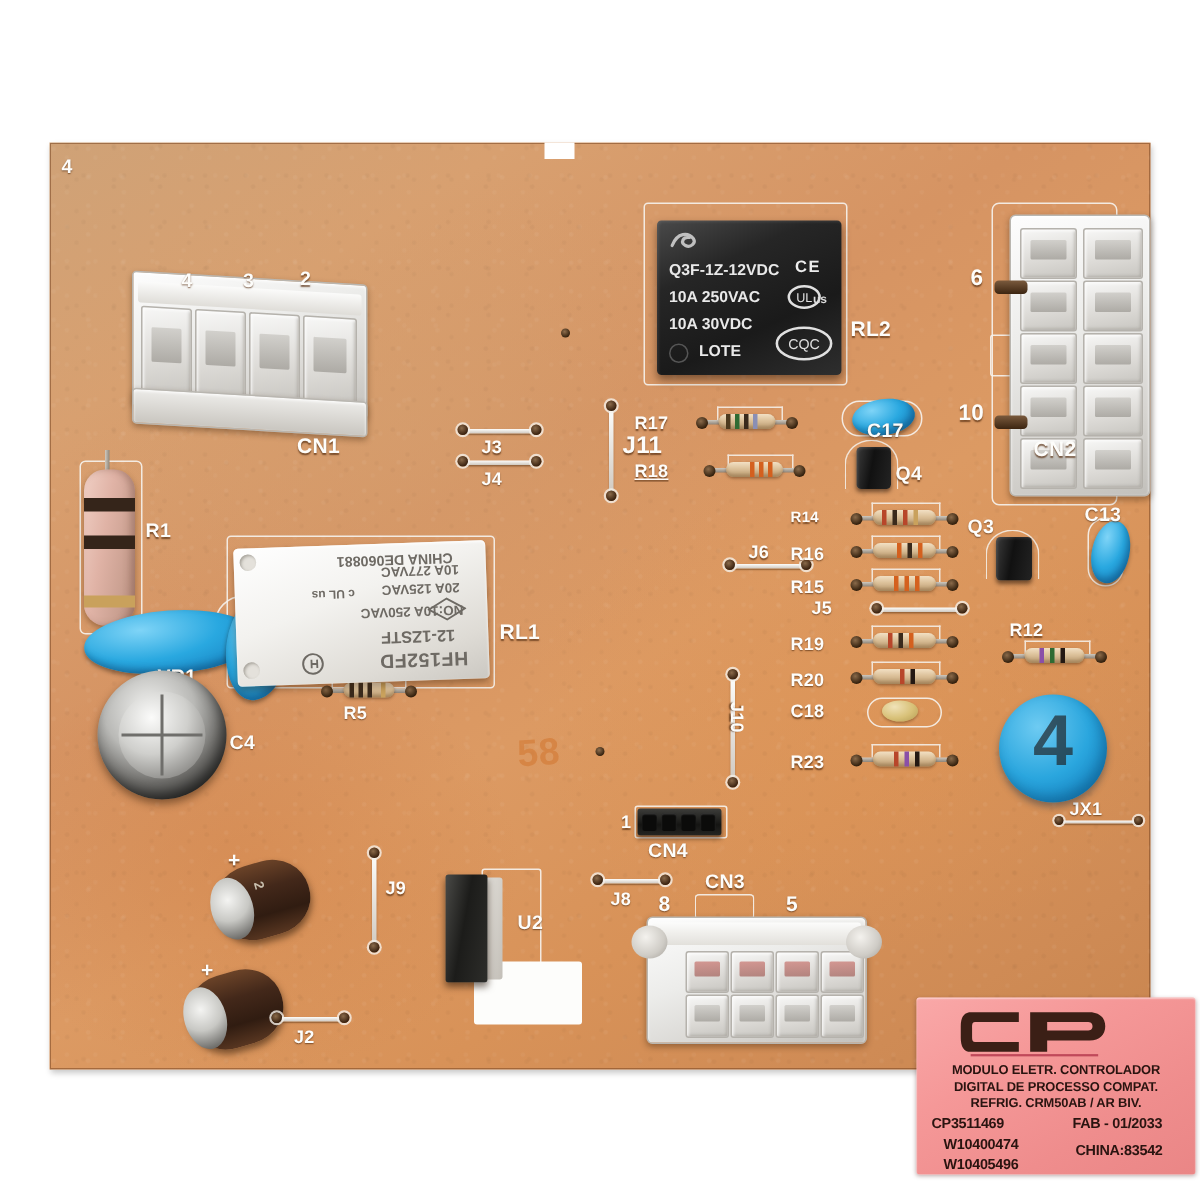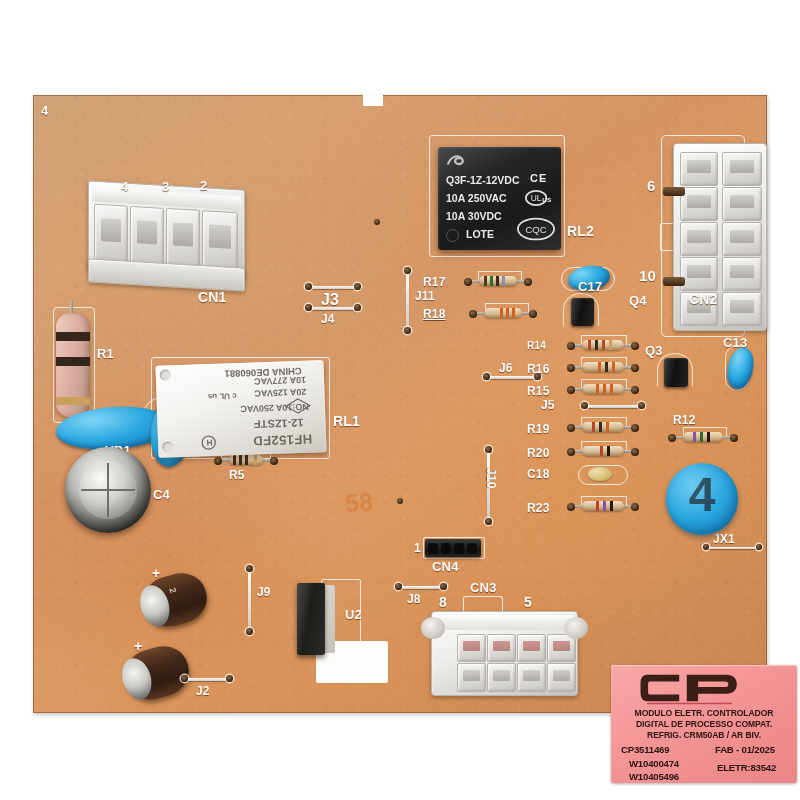--- a/index.html
+++ b/index.html
@@ -214,21 +214,21 @@
         <div style="position:absolute;left:8px;top:63px;color:#e9e9e9;font-size:10.5px;font-weight:bold;">10A  30VDC</div>
         <div style="position:absolute;left:28px;top:81px;color:#e9e9e9;font-size:10.5px;font-weight:bold;">LOTE</div>
         <div style="position:absolute;left:78px;top:70px;width:40px;height:24px;">
           <svg viewBox="0 0 42 25" width="40" height="24">
             <ellipse cx="21" cy="12.5" rx="19" ry="11" fill="none" stroke="#e0e0e0" stroke-width="1.8"></ellipse>
             <text x="21" y="16.5" font-size="10" fill="#e0e0e0" text-anchor="middle" font-family="Liberation Sans">CQC</text>
           </svg>
         </div>
         <div style="position:absolute;left:8px;top:82px;width:11px;height:11px;border-radius:50%;border:1.4px solid #555;"></div>
       </div>
-      <div class="silk" style="left:534px;top:128px;font-size:14px;">RL2</div>
+      <div class="silk" style="left:534px;top:116px;font-size:14px;">RL2</div>
     </div>
 
     <div>
       <div class="outline" style="left:118px;top:262px;width:177px;height:100px;border-radius:3px;"></div>
       <div style="position:absolute;left:124px;top:268px;width:168px;height:92px;z-index:5;border-radius:3px;
                   transform:rotate(-2deg);
                   background:linear-gradient(160deg,#ffffff,#f3f2ef 40%,#dedbd5 78%,#cbc8c2);
                   box-shadow:0 3px 5px rgba(60,35,12,.4), inset 0 1px 2px rgba(255,255,255,.95);">
         <div style="position:absolute;inset:0;transform:rotate(180deg);color:#6e6a64;font-family:'Liberation Sans',sans-serif;font-weight:bold;">
           <div style="position:absolute;left:14px;top:6px;font-size:13px;letter-spacing:.4px;">HF152FD</div>
@@ -347,33 +347,33 @@
       <div style="position:absolute;left:288px;top:490px;width:14px;height:68px;z-index:4;border-radius:2px;
             background:linear-gradient(100deg,#e6e3dd,#c3bfb8);"></div>
       <div class="silk" style="left:312px;top:512px;font-size:13px;">U2</div>
       <div style="position:absolute;left:283px;top:546px;width:72px;height:42px;background:#fdfdfb;z-index:3;border-radius:2px;"></div>
     </div>
 
     <div class="jumper" style="left:272px;top:188px;">
       <div class="wire" style="left:4px;top:3px;width:48px;height:3px;"></div>
       <div class="pad" style="left:0;top:0;"></div>
         <div class="pad" style="left:49px;top:0;"></div>
-      <div class="silk" style="left:16px;top:8px;font-size:16px;">J3</div>
+      <div class="silk" style="left:16px;top:8px;font-size:12px;">J3</div>
     </div>
     <div class="jumper" style="left:272px;top:209px;">
       <div class="wire" style="left:4px;top:3px;width:48px;height:3px;"></div>
       <div class="pad" style="left:0;top:0;"></div>
         <div class="pad" style="left:49px;top:0;"></div>
       <div class="silk" style="left:16px;top:8px;font-size:12px;">J4</div>
     </div>
     <div class="jumper" style="left:370px;top:172px;">
       <div class="wire" style="left:3px;top:4px;width:3px;height:60px;"></div>
       <div class="pad" style="left:1px;top:0;"></div>
         <div class="pad" style="left:1px;top:60px;"></div>
-      <div class="silk" style="left:12px;top:22px;font-size:12px;">J11</div>
+      <div class="silk" style="left:12px;top:22px;font-size:16px;">J11</div>
     </div>
 
     <div class="jumper" style="left:450px;top:278px;">
       <div class="wire" style="left:4px;top:3px;width:50px;height:3px;"></div>
       <div class="pad" style="left:0;top:0;"></div>
         <div class="pad" style="left:51px;top:0;"></div>
       <div class="silk" style="left:16px;top:-12px;font-size:12px;">J6</div>
     </div>
 
     <div class="jumper" style="left:451px;top:351px;">
@@ -483,21 +483,21 @@
 
     <div>
       <div class="outline outline-oval" style="left:528px;top:172px;width:52px;height:22px;"></div>
       <div class="bluecap" style="left:535px;top:171px;width:42px;height:24px;transform:rotate(-8deg);"></div>
       <div class="silk" style="left:545px;top:184px;font-size:13px;">C17</div>
     </div>
 
     <div>
       <div style="position:absolute;left:530px;top:198px;width:34px;height:32px;border:1.5px solid #f6f3ee;border-radius:50% 50% 0 0;border-bottom:none;z-index:2;opacity:.85;"></div>
       <div class="trans" style="left:538px;top:203px;width:23px;height:28px;"></div>
-      <div class="silk" style="left:564px;top:198px;font-size:13px;margin-left:32px;">Q4</div>
+      <div class="silk" style="left:564px;top:213px;font-size:13px;">Q4</div>
     </div>
 
     <div>
       <div class="silk" style="left:494px;top:245px;font-size:10px;">R14</div>
       <div class="resframe" style="left:548px;top:240px;width:44px;height:8px;"></div>
       <div class="res sm" style="left:535px;top:245px;width:70px;">
         <div class="lead l"></div>
           <div class="lead r"></div>
         <div class="body">
           <div class="bnd" style="left:6px;background:#b8462a;"></div>
@@ -649,22 +649,22 @@
         <svg viewBox="0 0 128 36" width="126" height="34">
           <path d="M42 4 H8 C3 4 1 8 1 14 V22 C1 28 3 32 8 32 H42 V25 H11 C9 25 9 23 9 21 V15 C9 13 9 11 11 11 H42 Z" fill="#3b1f16"></path>
           <path d="M50 4 H92 C99 4 103 8 103 14 C103 20 99 24 92 24 H62 V32 H50 Z M62 11 V17 H90 C93 17 94 16 94 14 C94 12 93 11 90 11 Z" fill="#3b1f16"></path>
           <rect x="8" y="33.6" width="90" height="1.6" fill="#c0495a"></rect>
         </svg>
       </div>
       <div class="ltxt" style="top:43px;">MODULO ELETR. CONTROLADOR</div>
       <div class="ltxt" style="top:54px;">DIGITAL DE PROCESSO COMPAT.</div>
       <div class="ltxt" style="top:65px;">REFRIG. CRM50AB / AR  BIV.</div>
       <div class="lrow" style="left:10px;top:79px;">CP3511469</div>
-      <div class="lrow" style="left:104px;top:79px;">FAB - 01/2025</div>
+      <div class="lrow" style="left:104px;top:79px;">FAB - 01/2033</div>
       <div class="lrow" style="left:18px;top:93px;">W10400474</div>
-      <div class="lrow" style="left:106px;top:97px;">ELETR:83542</div>
+      <div class="lrow" style="left:106px;top:97px;">CHINA:83542</div>
       <div class="lrow" style="left:18px;top:106px;">W10405496</div>
     </div>
 
   </div>
 
   <div id="notch"></div>
 </div>
 
 </body></html>

